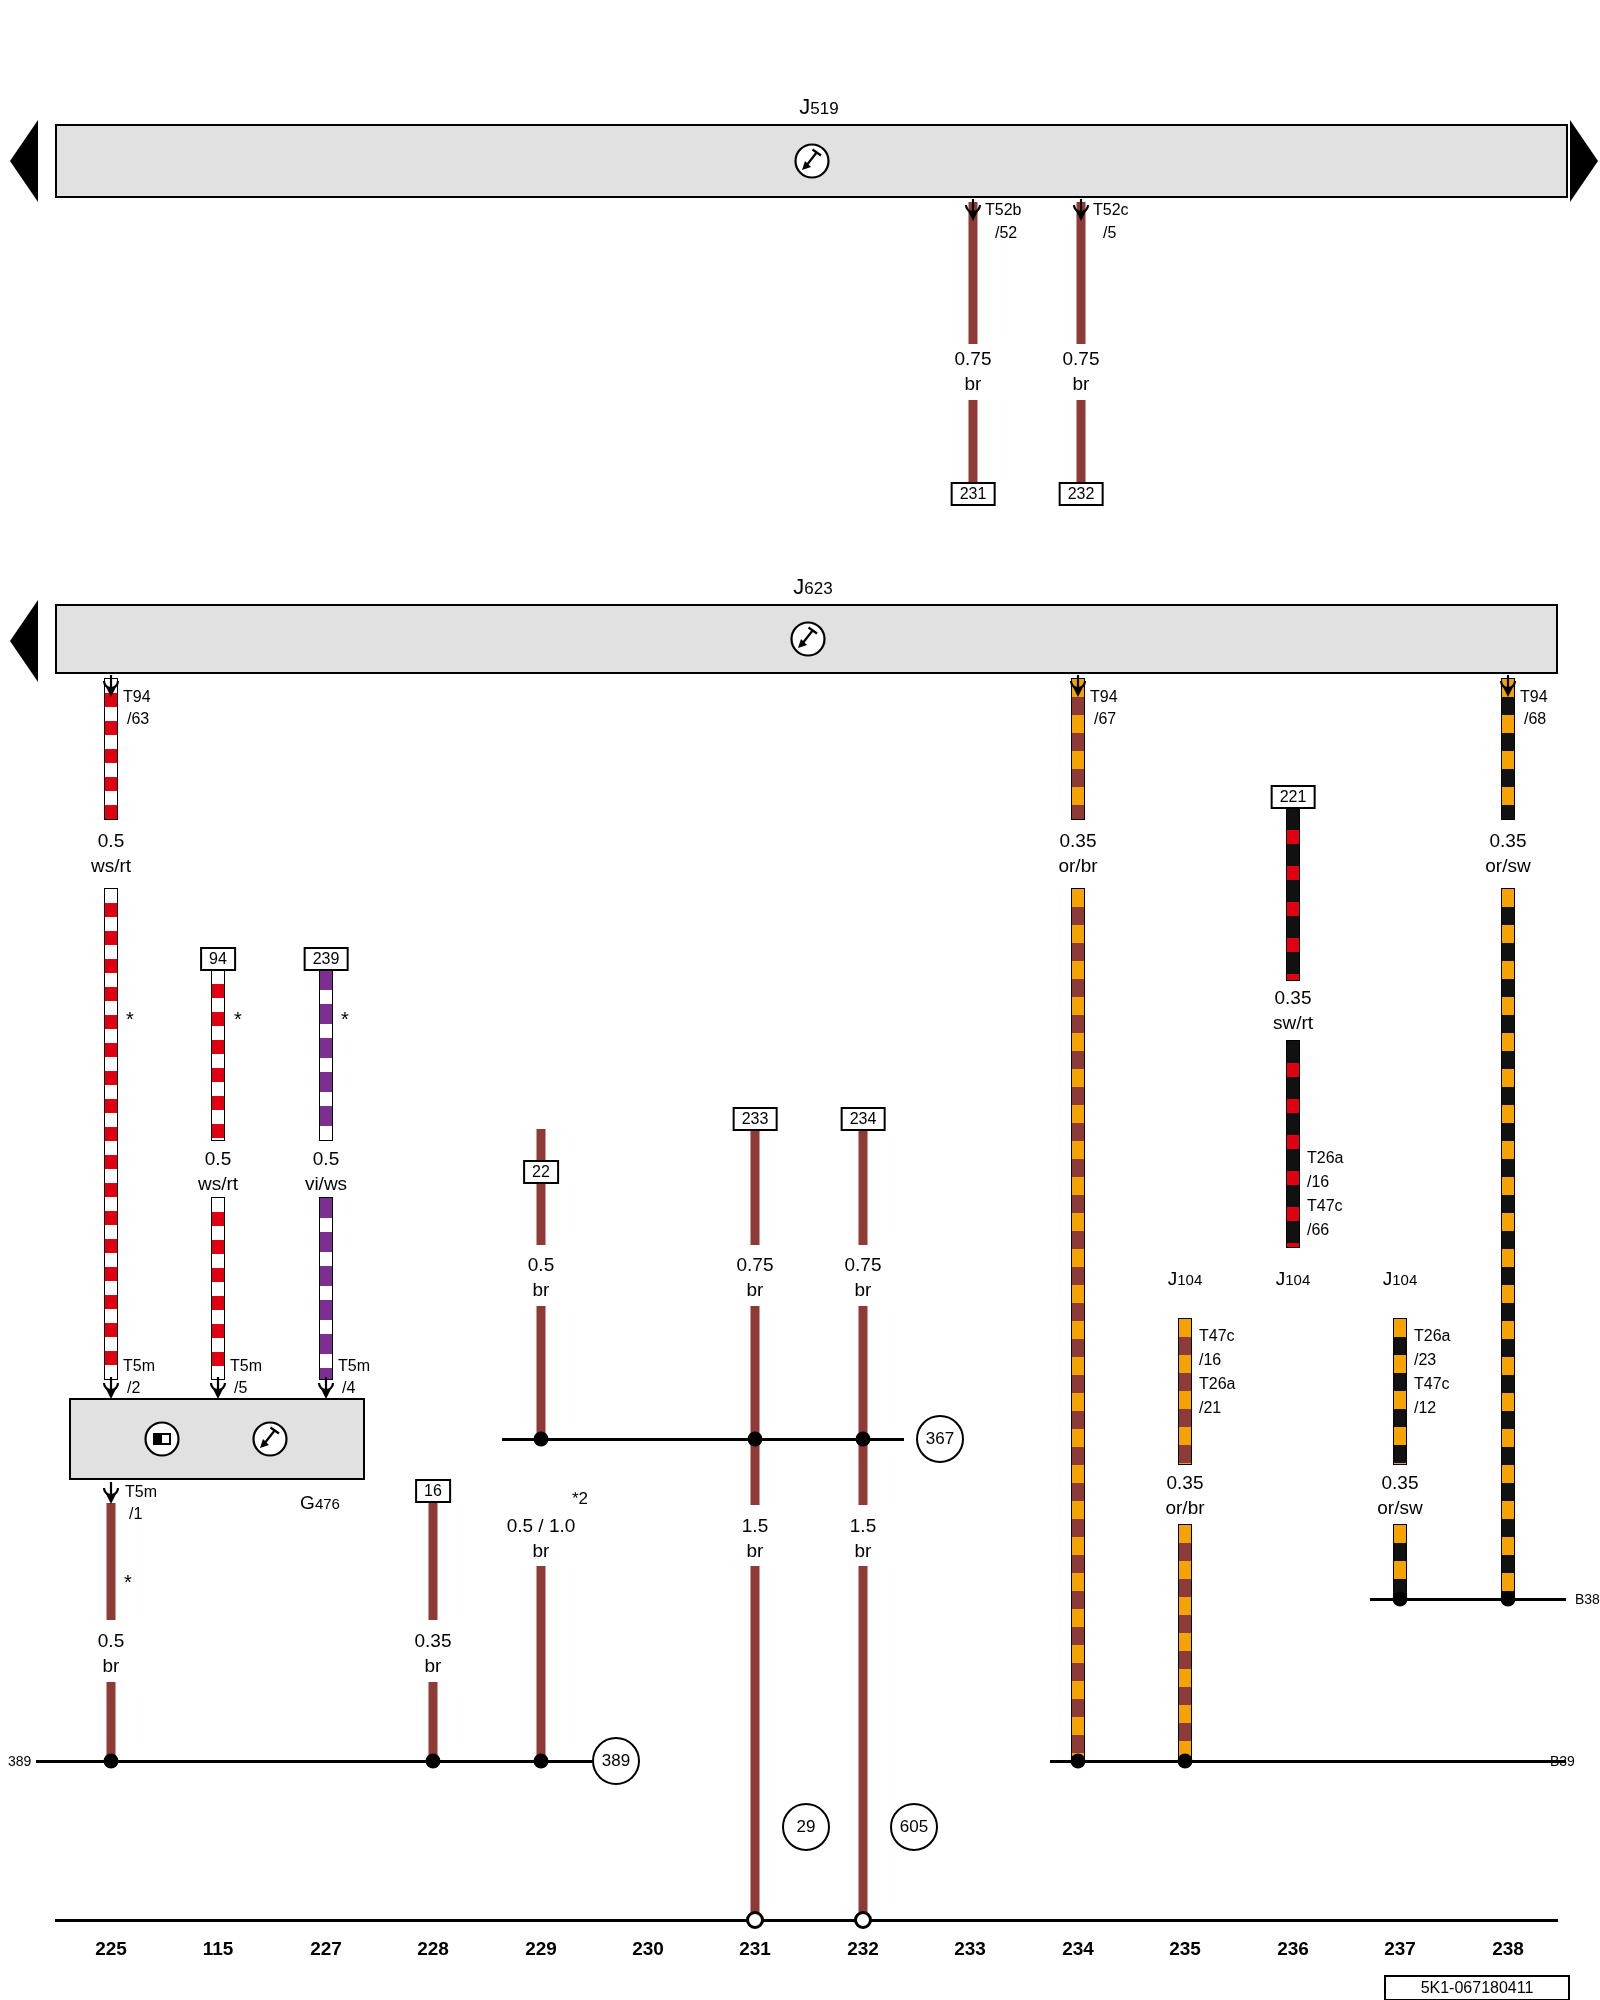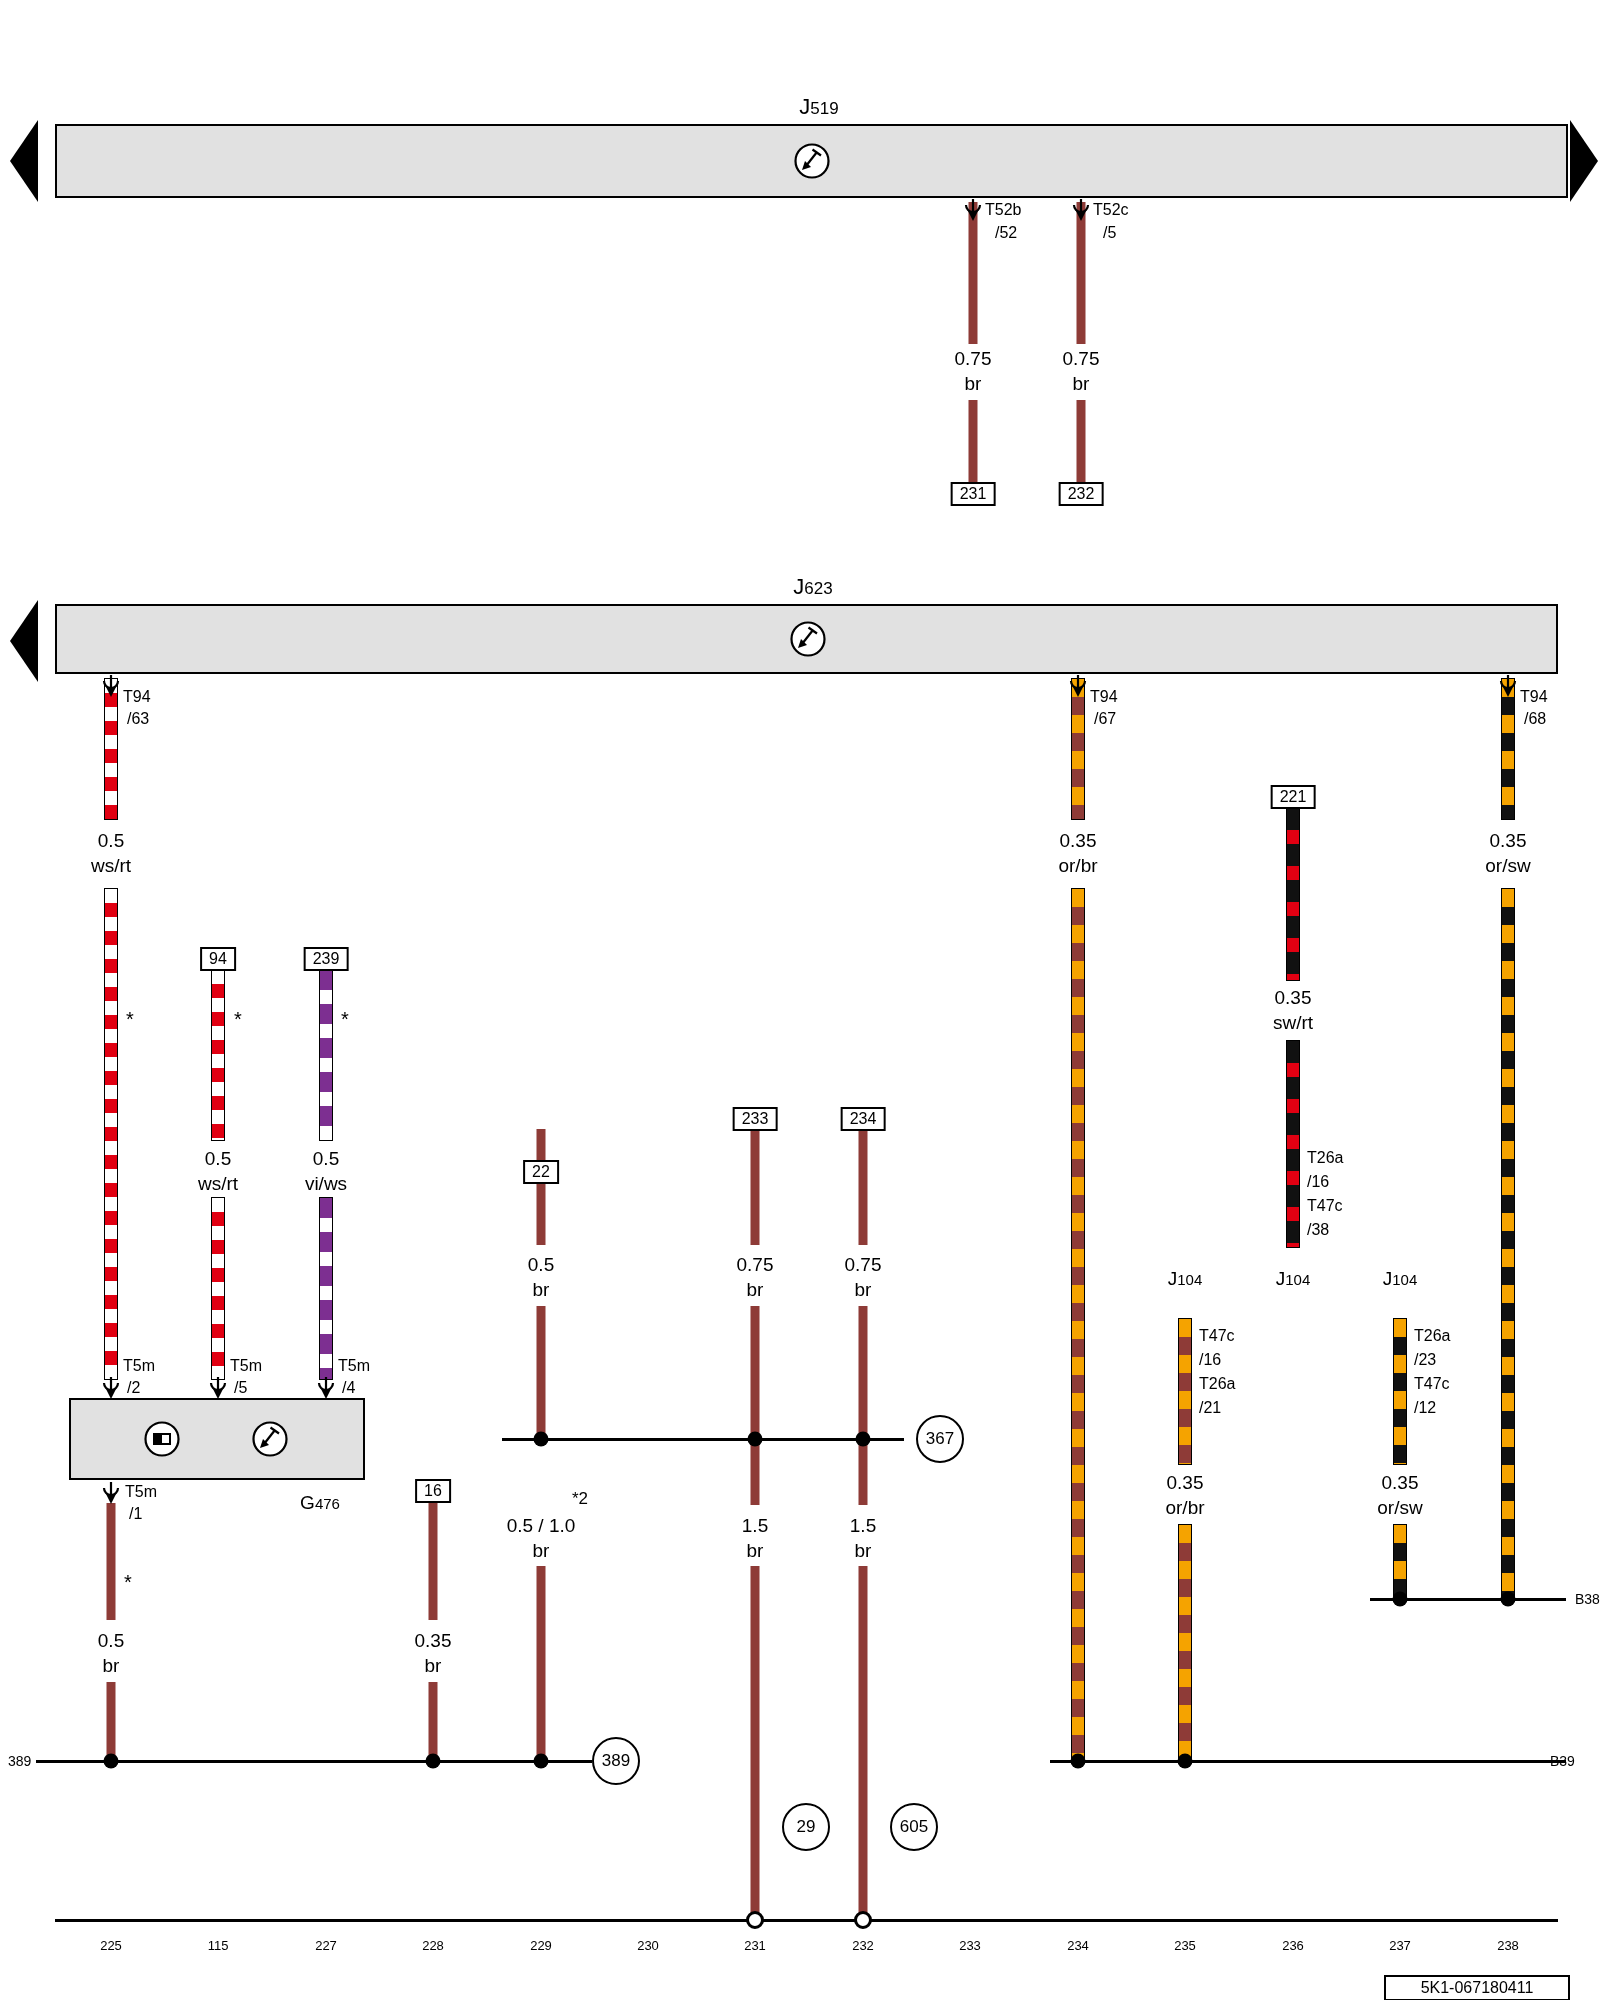--- a/index.html
+++ b/index.html
@@ -25,21 +25,21 @@
   .nd{position:absolute;width:15px;height:15px;background:#000;border-radius:50%;transform:translate(-50%,-50%);z-index:6;}
   .ot{position:absolute;width:12px;height:12px;background:#fff;border:3px solid #000;border-radius:50%;transform:translate(-50%,-50%);z-index:6;}
   
   .tl{position:absolute;font-size:16px;line-height:18px;z-index:5;}
   .sz{position:absolute;transform:translateX(-50%);text-align:center;font-size:19px;line-height:25px;background:#fff;padding:0 3px;z-index:4;white-space:nowrap;}
   .rb{position:absolute;transform:translateX(-50%);border:2px solid #000;background:#fff;font-size:16px;line-height:20px;height:20px;padding:0 7px;text-align:center;z-index:5;white-space:nowrap;}
   .cl{position:absolute;width:44px;height:44px;border:2px solid #000;border-radius:50%;background:#fff;text-align:center;line-height:44px;font-size:17px;transform:translate(-50%,-50%);z-index:6;}
   .star{position:absolute;font-size:20px;z-index:5;}
   .note{position:absolute;font-size:17px;z-index:5;}
   .netlbl{position:absolute;font-size:14px;z-index:5;}
-  .trk{position:absolute;transform:translateX(-50%);font-size:13px;z-index:5;}
+  .trk{position:absolute;transform:translateX(-50%);font-size:19px;z-index:5;font-weight:bold;}
   .complabel{position:absolute;transform:translateX(-50%);white-space:nowrap;z-index:5;}
   .complabel .m{font-size:22px;}
   .complabel .s{font-size:17px;}
   .complabel.small .m{font-size:19px;}
   .complabel.small .s{font-size:15px;}
   .hook{position:absolute;transform:translateX(-50%);z-index:7;}
   .gbox{position:absolute;background:#e1e1e1;border:2px solid #000;box-sizing:border-box;z-index:3;}
   .idbox{position:absolute;border:2px solid #000;background:#fff;font-size:16px;line-height:21px;text-align:center;z-index:5;}
 </style>
 </head>
@@ -266,21 +266,21 @@
   <div class="rb" style="left:1293px;top:785px">221</div>
   <div class="vwire st sw-rt" style="left:1293px;top:807px;height:172px"></div>
   <div class="sz" style="left:1293px;top:985px">
       <div>0.35</div>
       <div>sw/rt</div>
     </div>
   <div class="vwire st sw-rt" style="left:1293px;top:1040px;height:206px"></div>
   <div class="tl" style="left:1307px;top:1149px">T26a</div>
   <div class="tl" style="left:1307px;top:1173px">/16</div>
   <div class="tl" style="left:1307px;top:1197px">T47c</div>
-  <div class="tl" style="left:1307px;top:1221px">/38</div>
+  <div class="tl" style="left:1307px;top:1221px">/66</div>
   <div class="complabel small" style="left:1293px;top:1268px"><span class="m">J</span><span class="s">104</span></div>
 
   <div class="complabel small" style="left:1185px;top:1268px"><span class="m">J</span><span class="s">104</span></div>
   <div class="vwire st or-br" style="left:1185px;top:1318px;height:145px"></div>
   <div class="tl" style="left:1199px;top:1327px">T47c</div>
   <div class="tl" style="left:1199px;top:1351px">/16</div>
   <div class="tl" style="left:1199px;top:1375px">T26a</div>
   <div class="tl" style="left:1199px;top:1399px">/21</div>
   <div class="sz" style="left:1185px;top:1470px">
       <div>0.35</div>

